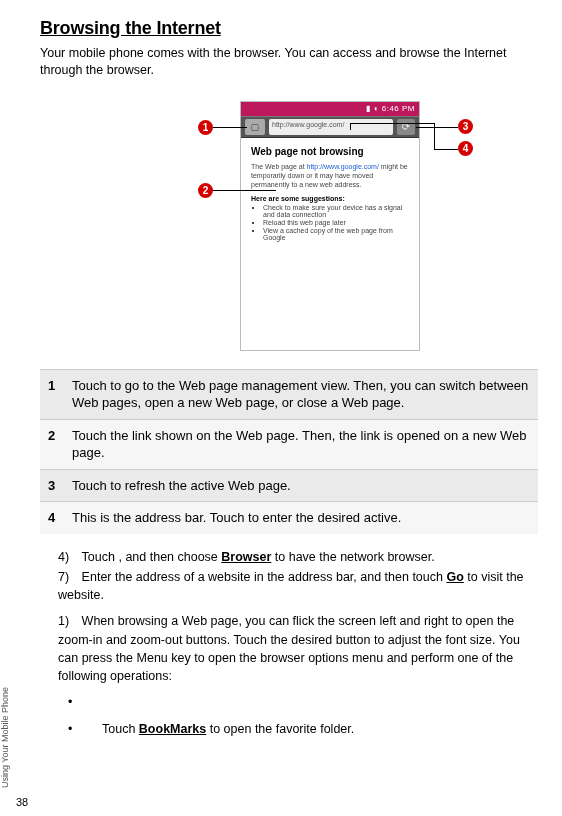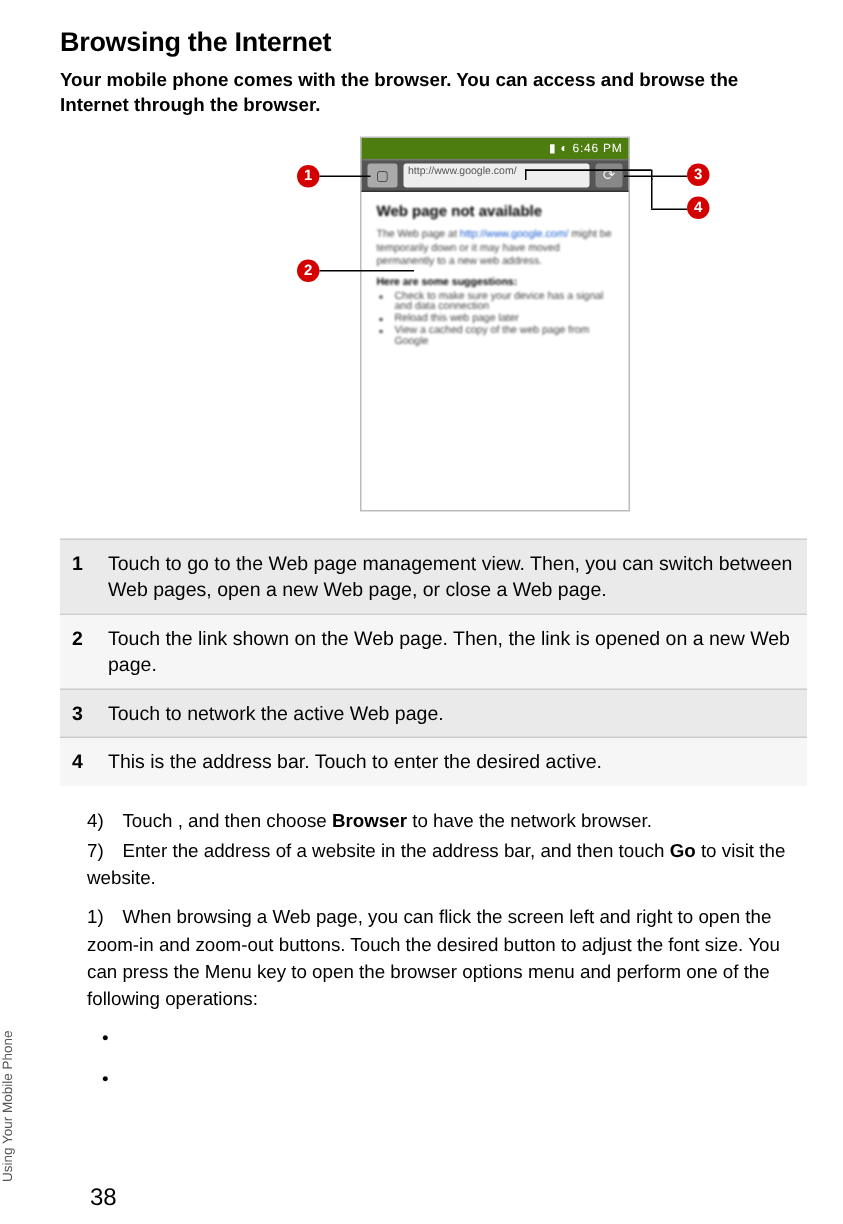--- a/index.html
+++ b/index.html
@@ -14,44 +14,44 @@
     font-family: "Segoe UI", Tahoma, Arial, sans-serif;
     color: #000;
     position: relative;
     padding: 18px 24px 0 40px;
   }
   h1 {
     font-size: 18px;
     font-weight: 800;
     letter-spacing: -0.2px;
     margin-bottom: 6px;
+    text-decoration: underline;
   }
   .intro {
     font-size: 12.5px;
     line-height: 1.35;
-    margin-bottom: 12px;
-    font-weight: bold;
+    margin-bottom: 22px;
   }
   .screenshot-wrap {
     position: relative;
     width: 100%;
     height: 260px;
   }
   .phone {
     position: absolute;
     left: 200px;
     top: 0;
     width: 180px;
     height: 250px;
     background: #fff;
     border: 1px solid #bbb;
   }
   .phone-statusbar {
     height: 14px;
-    background: #4d7c0f;
+    background: #be185d;
     color: #fff;
     font-size: 8px;
     text-align: right;
     padding-right: 4px;
     line-height: 14px;
     letter-spacing: 0.5px;
   }
   .phone-topbar {
     height: 22px;
     background: #555;
@@ -185,21 +185,21 @@
   }
 
   .steps {
     margin: 14px 0 0 18px;
     font-size: 12.5px;
     line-height: 1.45;
   }
   .steps p {
     margin-bottom: 8px;
   }
-  .bold { font-weight: 800; }
+  .bold { font-weight: 800; text-decoration: underline; }
   .bullets {
     margin: 4px 0 0 28px;
     font-size: 12.5px;
     line-height: 1.55;
   }
   .bullets .row {
     display: flex;
     margin-bottom: 8px;
   }
   .bullets .dot {
@@ -213,42 +213,41 @@
     transform: rotate(-90deg);
     transform-origin: left bottom;
     font-size: 9px;
     color: #555;
     white-space: nowrap;
   }
   .page-num {
     position: absolute;
     left: 16px;
     bottom: 8px;
-    font-size: 16px;
+    font-size: 11px;
     color: #000;
-    margin-left: 44px;
   }
 </style>
 </head>
 <body>
 
 <h1>Browsing the Internet</h1>
 <p class="intro">Your mobile phone comes with the browser. You can access and browse the Internet through the browser.</p>
 
 <div class="screenshot-wrap">
 
   <div class="phone">
     <div class="phone-statusbar">▮ ◐ <span>6:46 PM</span></div>
     <div class="phone-topbar">
       <div class="tab">▢</div>
       <div class="addr">http://www.google.com/</div>
       <div class="refresh">⟳</div>
     </div>
     <div class="phone-body">
-      <div class="title" style="filter:none">Web page not available</div>
+      <div class="title" style="filter:none">Web page not browsing</div>
       <div class="para">
         <span>The Web page at </span><span class="link">http://www.google.com/</span><span> might be temporarily down or it may have moved permanently to a new web address.</span>
       </div>
       <div class="sugg">Here are some suggestions:</div>
       <ul>
         <li>Check to make sure your device has a signal and data connection</li>
         <li>Reload this web page later</li>
         <li>View a cached copy of the web page from Google</li>
       </ul>
     </div>
@@ -277,21 +276,21 @@
       <tr>
     <td class="num">1</td>
     <td>Touch to go to the Web page management view. Then, you can switch between Web pages, open a new Web page, or close a Web page.</td>
   </tr>
   <tr>
     <td class="num">2</td>
     <td>Touch the link shown on the Web page. Then, the link is opened on a new Web page.</td>
   </tr>
   <tr>
     <td class="num">3</td>
-    <td>Touch to network the active Web page.</td>
+    <td>Touch to refresh the active Web page.</td>
   </tr>
   <tr>
     <td class="num">4</td>
     <td>This is the address bar. Touch to enter the desired active.</td>
   </tr>
 </tbody>
   </table>
 
 <div class="steps">
   <p>
@@ -302,17 +301,20 @@
   </p>
   <p>1) When browsing a Web page, you can flick the screen left and right to open the zoom-in and zoom-out buttons. Touch the desired button to adjust the font size. You can press the Menu key to open the browser options menu and perform one of the following operations:</p>
 </div>
 
 <div class="bullets">
   <div class="row">
     <span class="dot">•</span>
   </div>
   <div class="row">
     <span class="dot">•</span>
+    <span>
+      <span>Touch </span><span class="bold">BookMarks</span><span> to open the favorite folder.</span>
+    </span>
   </div>
 </div>
 
 <div class="side-label">Using Your Mobile Phone</div>
 <div class="page-num">38</div>
 
 </body></html>

